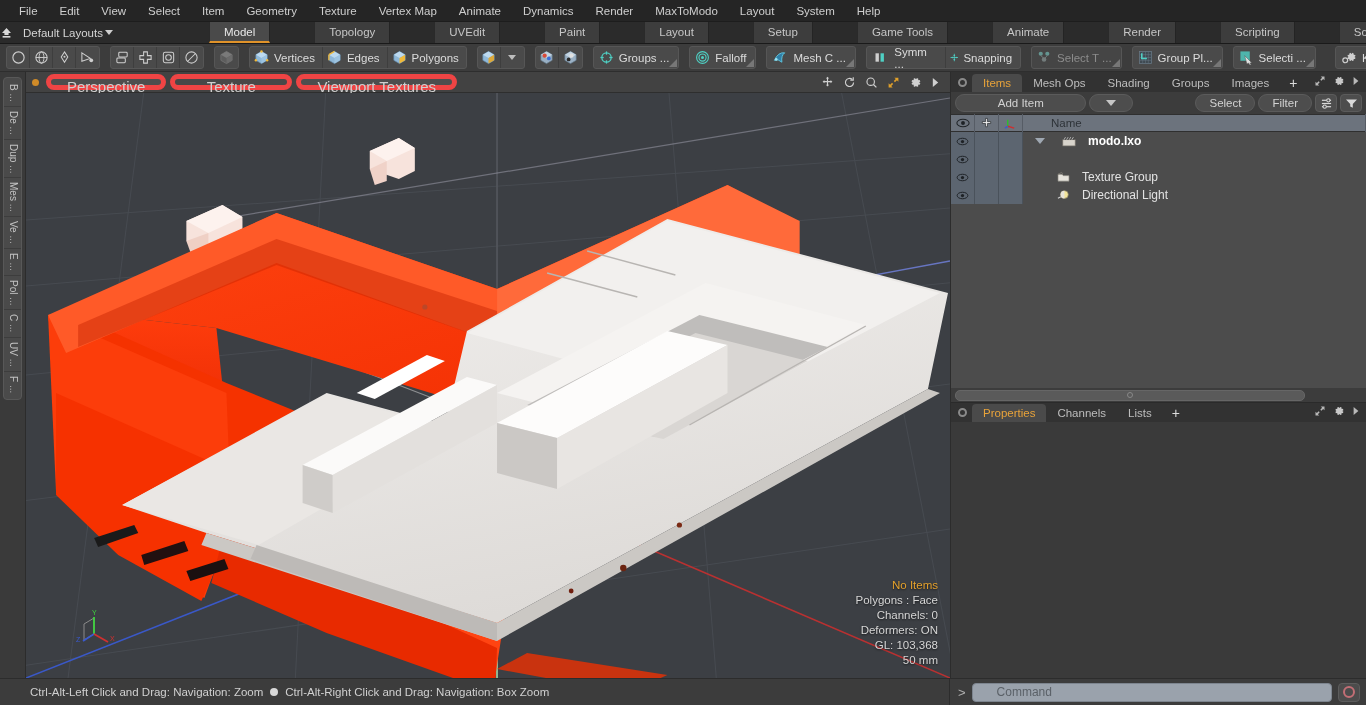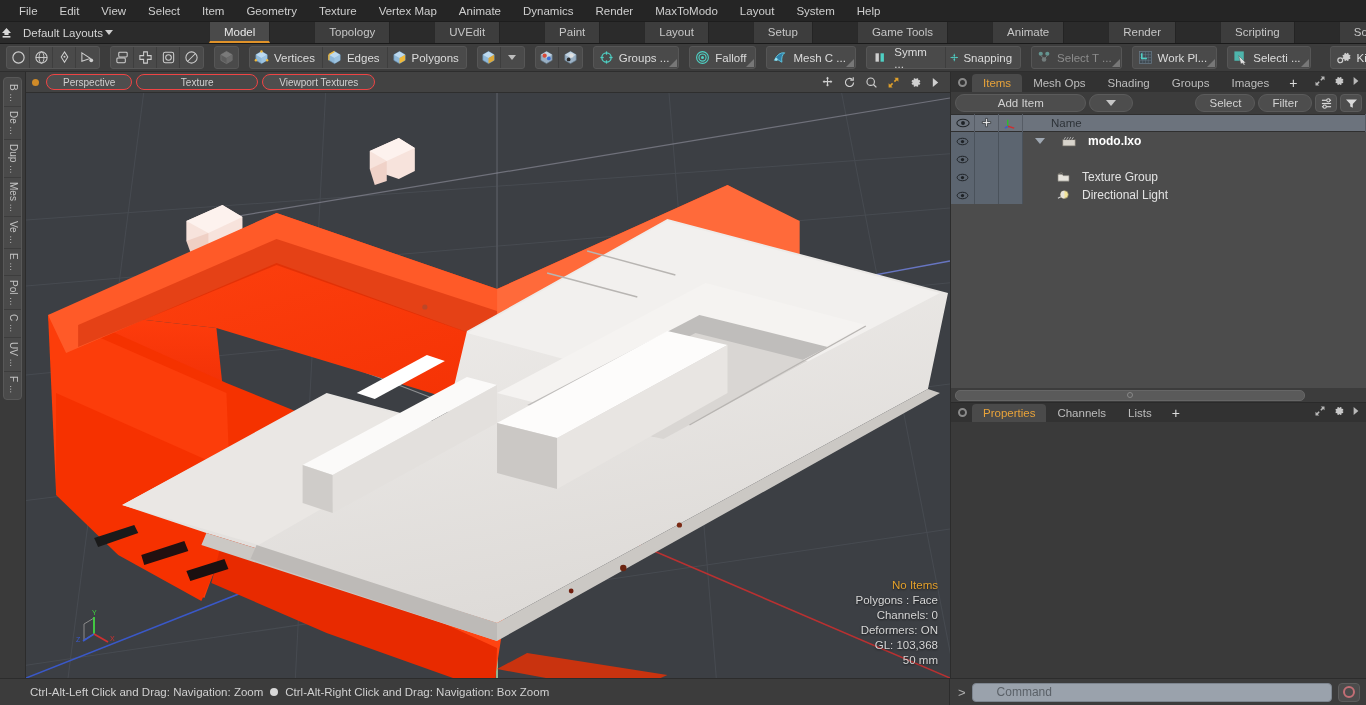--- a/index.html
+++ b/index.html
@@ -120,22 +120,22 @@
 
   
   .vpcol { flex: 1; display: flex; flex-direction: column; background: #3a3a3a; min-width: 0; }
   .vphdr {
     height: 21px; background: #424242; display: flex; align-items: center;
     padding: 0 6px; gap: 4px; border-bottom: 1px solid #2e2e2e;
   }
   .dot-o { width: 7px; height: 7px; border-radius: 50%; background: #d08b28; margin-right: 3px; }
   .vpmode {
     height: 16px; line-height: 15px; padding: 0 16px; border-radius: 8px;
-    background: #4e4e4e; border: 1px solid #ef4444; color: #cfcfcf;
-    font-size: 10px; text-align: center; min-width: 76px; cursor: default;
+    background: #4e4e4e; border: 5px solid #ef4444; color: #cfcfcf;
+    font-size: 15px; text-align: center; min-width: 76px; cursor: default;
   }
   .vphdr-right { margin-left: auto; display: flex; align-items: center; gap: 9px; padding-right: 4px; }
   .vpicon { color: #d0d0d0; display: flex; align-items: center; }
 
   .viewport { flex: 1; position: relative; background: #3c3f44; overflow: hidden; }
 
   .grid-svg { position: absolute; inset: 0; width: 100%; height: 100%; }
 
   .vpinfo {
     position: absolute; right: 12px; bottom: 10px;
@@ -501,21 +501,21 @@
         <g stroke="#6a7a86" stroke-width=".5">
           <line x1="5" y1="2" x2="5" y2="14"></line>
           <line x1="8" y1="2" x2="8" y2="14"></line>
           <line x1="11" y1="2" x2="11" y2="14"></line>
           <line x1="2" y1="5" x2="14" y2="5"></line>
           <line x1="2" y1="8" x2="14" y2="8"></line>
           <line x1="2" y1="11" x2="14" y2="11"></line>
         </g>
         <path d="M4 3.5 V9 H9.5" fill="none" stroke="#4fd0c4" stroke-width="1.6"></path>
       </svg>
-    <span>Work Pl...</span>
+    <span>Group Pl...</span>
   </div>
 
   <div class="twide">
     <svg width="15" height="15" viewBox="0 0 16 16">
         <rect x="1.5" y="1.5" width="10" height="10" fill="#4fd0c4" opacity=".8"></rect>
         <path d="M6 6 L13.5 13.5 L11.5 13.8 L13 15.5 L11.5 16 L10 13.8 L8.5 15 Z" fill="#e0e0e0" stroke="#555" stroke-width=".5"></path>
       </svg>
     <span>Selecti  ...</span>
   </div>
 

